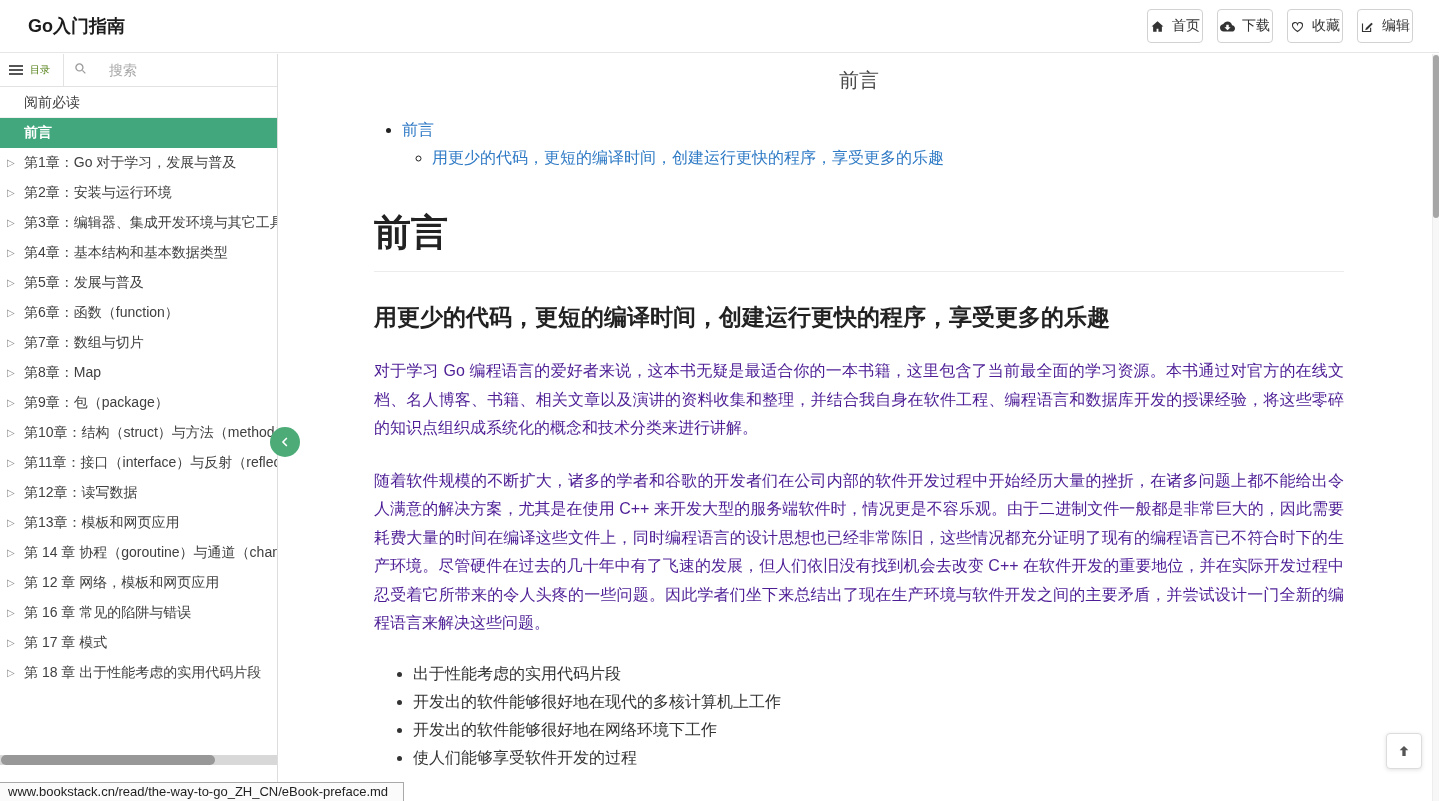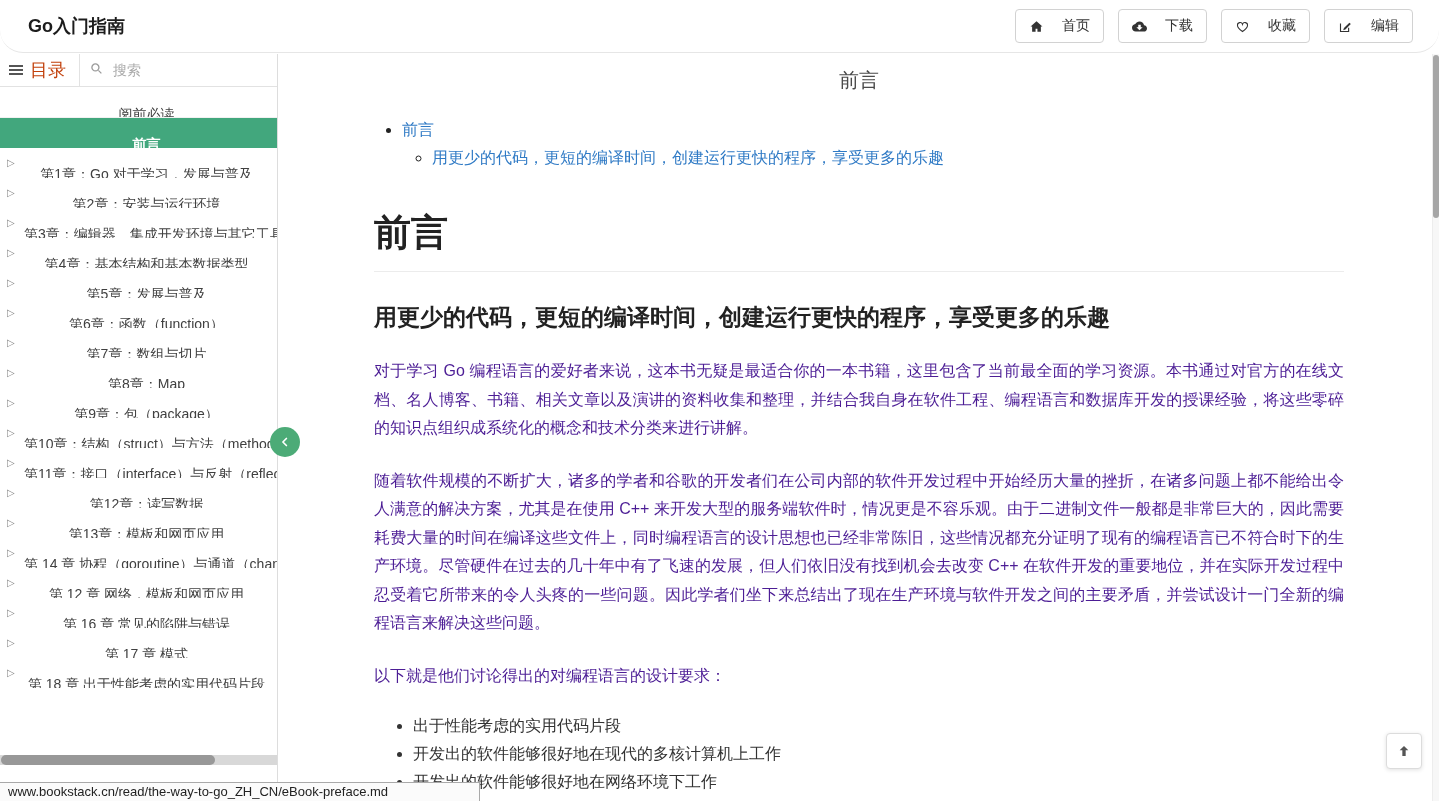--- a/index.html
+++ b/index.html
@@ -4,46 +4,46 @@
 <style>
   * { margin: 0; padding: 0; box-sizing: border-box; }
   html, body { width: 1439px; height: 801px; overflow: hidden; }
   body { font-family: "Liberation Sans", "DejaVu Sans", sans-serif; background: #fff; color: #333; }
   .page { position: relative; width: 1439px; height: 801px; background: #fff; overflow: hidden; }
 
   
   .topbar { position: absolute; top: 0; left: 0; right: 0; height: 53px;
             border-bottom: 1px solid #e6e6e6; background: #fff;
             display: flex; align-items: center; justify-content: space-between;
-            padding: 0 26px 0 28px; z-index: 6; border-radius: 23px; }
+            padding: 0 26px 0 28px; z-index: 6; }
   .book-title { font-size: 18px; font-weight: 700; color: #1c1c1c; }
   .topbar-actions { display: flex; gap: 14px; }
-  .tb-btn { display: flex; align-items: center; gap: 18px; background: #fff;
-            border: 1px solid #d2d2d2; border-radius: 4px; padding: 7px 13px;
+  .tb-btn { display: flex; align-items: center; gap: 7px; background: #fff;
+            border: 1px solid #d2d2d2; border-radius: 4px; padding: 7px 2px;
             font-size: 14px; color: #333; cursor: pointer; font-family: inherit; }
   .tb-btn svg { width: 15px; height: 15px; display: block; }
 
   
   .sidebar { position: absolute; top: 54px; left: 0; width: 278px; bottom: 0;
              background: #fff; border-right: 1px solid #ddd; overflow: hidden; }
   .sidebar-head { height: 33px; display: flex; align-items: stretch; border-bottom: 1px solid #e2e2e2; }
   .toc-tab { display: flex; align-items: center; gap: 7px; padding: 0 13px 0 9px;
-             border-right: 1px solid #e2e2e2; font-size: 18px; color: #c2410c; cursor: pointer; font-family: Liberation Mono, monospace; }
+             border-right: 1px solid #e2e2e2; font-size: 10px; color: #4d7c0f; cursor: pointer; font-family: Liberation Mono, monospace; }
   .hamburger { display: inline-flex; flex-direction: column; gap: 2px; }
   .hamburger span { width: 14px; height: 2px; background: #555; display: block; }
-  .search-box { flex: 1; display: flex; align-items: center; gap: 10px; padding: 0 10px; }
+  .search-box { flex: 1; display: flex; align-items: center; gap: 22px; padding: 0 10px; }
   .search-box svg { width: 13px; height: 13px; flex: none; }
   .search-box input { border: none; outline: none; width: 100%; font-size: 14px;
                       color: #333; font-family: inherit; background: transparent; }
   .search-box input::placeholder { color: #a9a9a9; }
 
   .toc-list { position: absolute; top: 34px; left: 0; right: 0; }
-  .toc-item { position: relative; height: 30px; line-height: 29px; padding: 12px 8px 0 24px;
+  .toc-item { position: relative; height: 30px; line-height: 29px; padding: 0 8px 0 24px;
               font-size: 14px; color: #404040; white-space: nowrap; overflow: hidden;
-              cursor: pointer; text-align: center; }
+              cursor: pointer; }
   .toc-item.leaf { border-bottom: 1px solid #f1f1f1; }
   .toc-item.active { background: #42a77d; color: #fff; font-weight: 700; border-bottom: none; }
   .caret { position: absolute; left: 7px; top: 0; font-size: 10px; color: #8b8b8b; line-height: 30px; }
 
   .h-scrollbar { position: absolute; left: 0; right: 0; bottom: 36px; height: 10px;
                  background: #d8d8d8; }
   .h-thumb { position: absolute; left: 1px; top: 0; width: 214px; height: 10px;
              background: #989898; border-radius: 5px; cursor: pointer; }
   .sidebar-footer { position: absolute; left: 0; right: 0; bottom: -3px; height: 24px;
                     text-align: center; font-size: 13px; color: #555; white-space: nowrap; }
@@ -77,21 +77,21 @@
                 background: #fff; border: 1px solid #dcdcdc; border-radius: 4px;
                 box-shadow: 0 1px 4px rgba(0,0,0,.12); cursor: pointer;
                 display: flex; align-items: center; justify-content: center; z-index: 8; padding: 0; }
   .scroll-top svg { width: 16px; height: 16px; display: block; }
 
   .v-scrollbar { position: absolute; top: 54px; right: 0; bottom: 0; width: 7px;
                  background: #f7f7f7; border-left: 1px solid #ededed; z-index: 9; }
   .v-thumb { position: absolute; top: 1px; right: 0; width: 6px; height: 163px;
              background: #a6a6a6; border-radius: 3px; cursor: pointer; }
 
-  .status-tooltip { position: absolute; left: 0; bottom: 0; width: 480px; height: 19px;
+  .status-tooltip { position: absolute; left: 0; bottom: 0; width: 404px; height: 19px;
                     background: #fbfbfb; border: 1px solid #a9a9a9; border-left: none;
                     border-bottom: none; font-size: 13px; color: #222; line-height: 17px;
                     padding: 0 8px; z-index: 10; white-space: nowrap; overflow: hidden; }
 </style>
 </head>
 <body>
 
 <div class="page">
 
   <header class="topbar">
@@ -201,21 +201,20 @@
             <li>
               <a>用更少的代码，更短的编译时间，创建运行更快的程序，享受更多的乐趣</a>
             </li>
           </ul>
         </li>
       </ul>
       <h1>前言</h1>
       <h2>用更少的代码，更短的编译时间，创建运行更快的程序，享受更多的乐趣</h2>
       <p>对于学习 Go 编程语言的爱好者来说，这本书无疑是最适合你的一本书籍，这里包含了当前最全面的学习资源。本书通过对官方的在线文档、名人博客、书籍、相关文章以及演讲的资料收集和整理，并结合我自身在软件工程、编程语言和数据库开发的授课经验，将这些零碎的知识点组织成系统化的概念和技术分类来进行讲解。</p>
       <p>随着软件规模的不断扩大，诸多的学者和谷歌的开发者们在公司内部的软件开发过程中开始经历大量的挫折，在诸多问题上都不能给出令人满意的解决方案，尤其是在使用 C++ 来开发大型的服务端软件时，情况更是不容乐观。由于二进制文件一般都是非常巨大的，因此需要耗费大量的时间在编译这些文件上，同时编程语言的设计思想也已经非常陈旧，这些情况都充分证明了现有的编程语言已不符合时下的生产环境。尽管硬件在过去的几十年中有了飞速的发展，但人们依旧没有找到机会去改变 C++ 在软件开发的重要地位，并在实际开发过程中忍受着它所带来的令人头疼的一些问题。因此学者们坐下来总结出了现在生产环境与软件开发之间的主要矛盾，并尝试设计一门全新的编程语言来解决这些问题。</p>
-      <p>以下就是他们讨论得出的对编程语言的设计要求：</p>
       <ul class="req-list">
         <li>出于性能考虑的实用代码片段</li>
         <li>开发出的软件能够很好地在现代的多核计算机上工作</li>
         <li>开发出的软件能够很好地在网络环境下工作</li>
         <li>使人们能够享受软件开发的过程</li>
       </ul>
     </article>
   </main>
 
   <button class="scroll-top">

